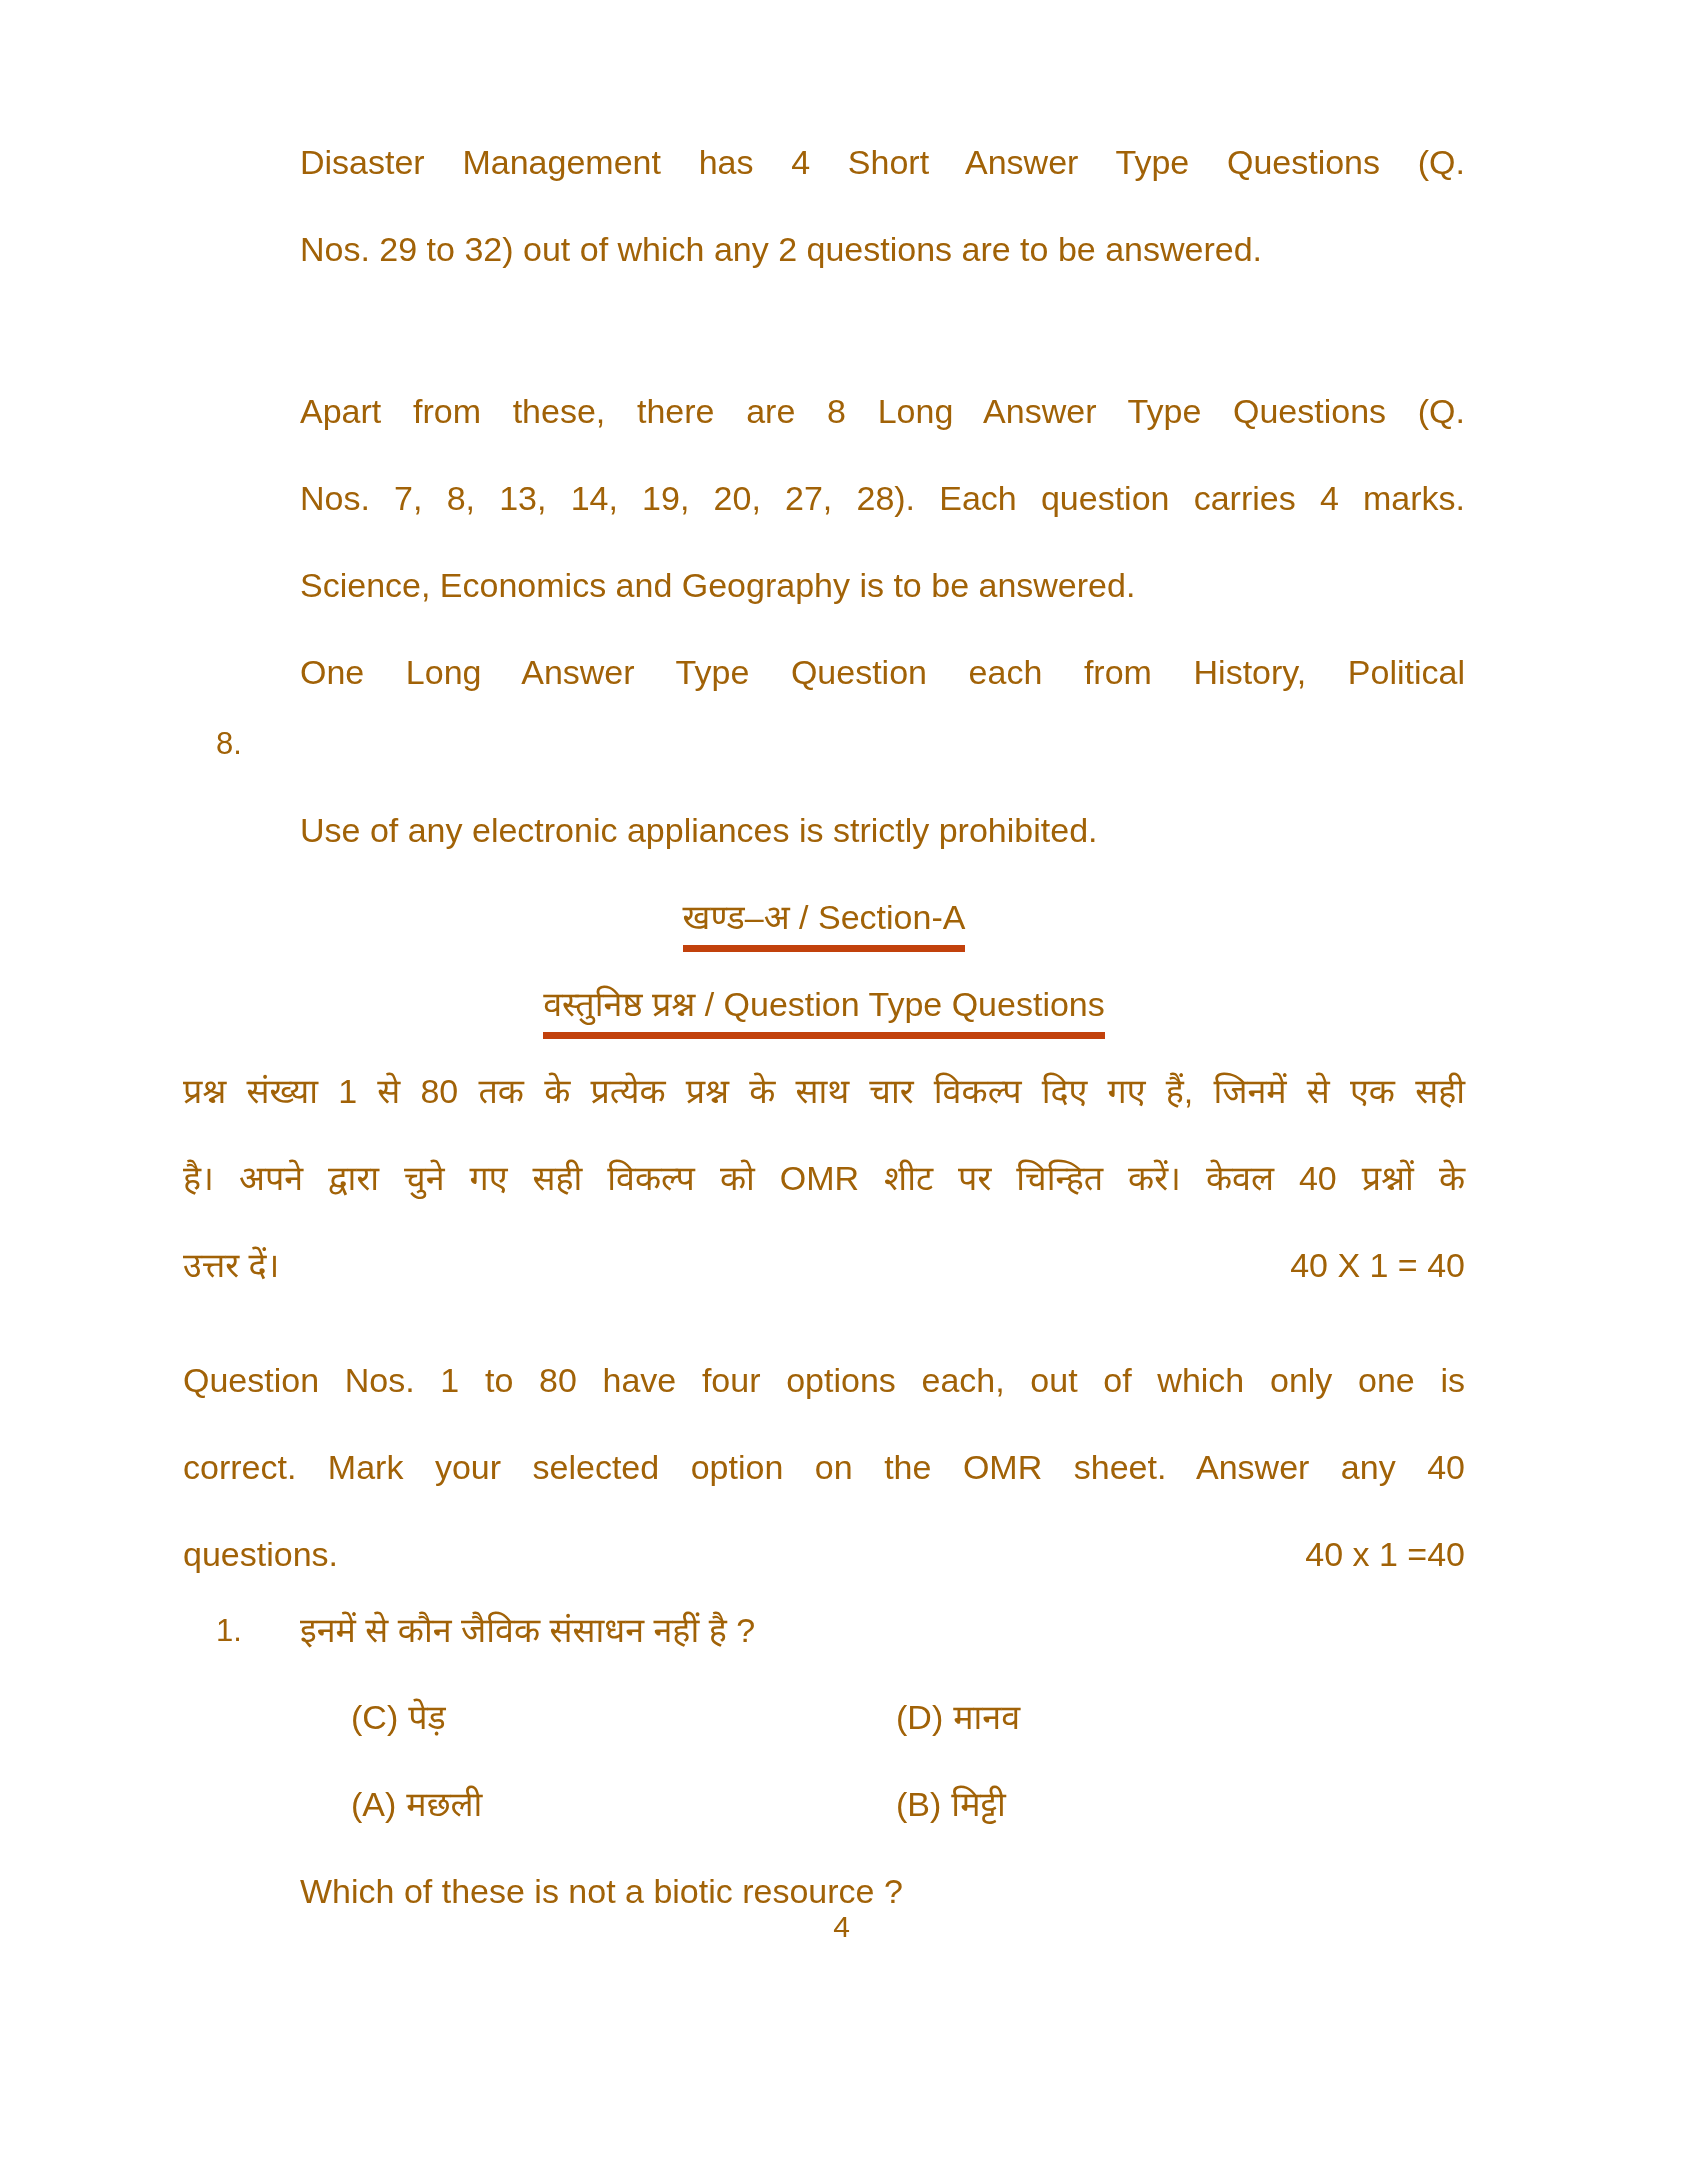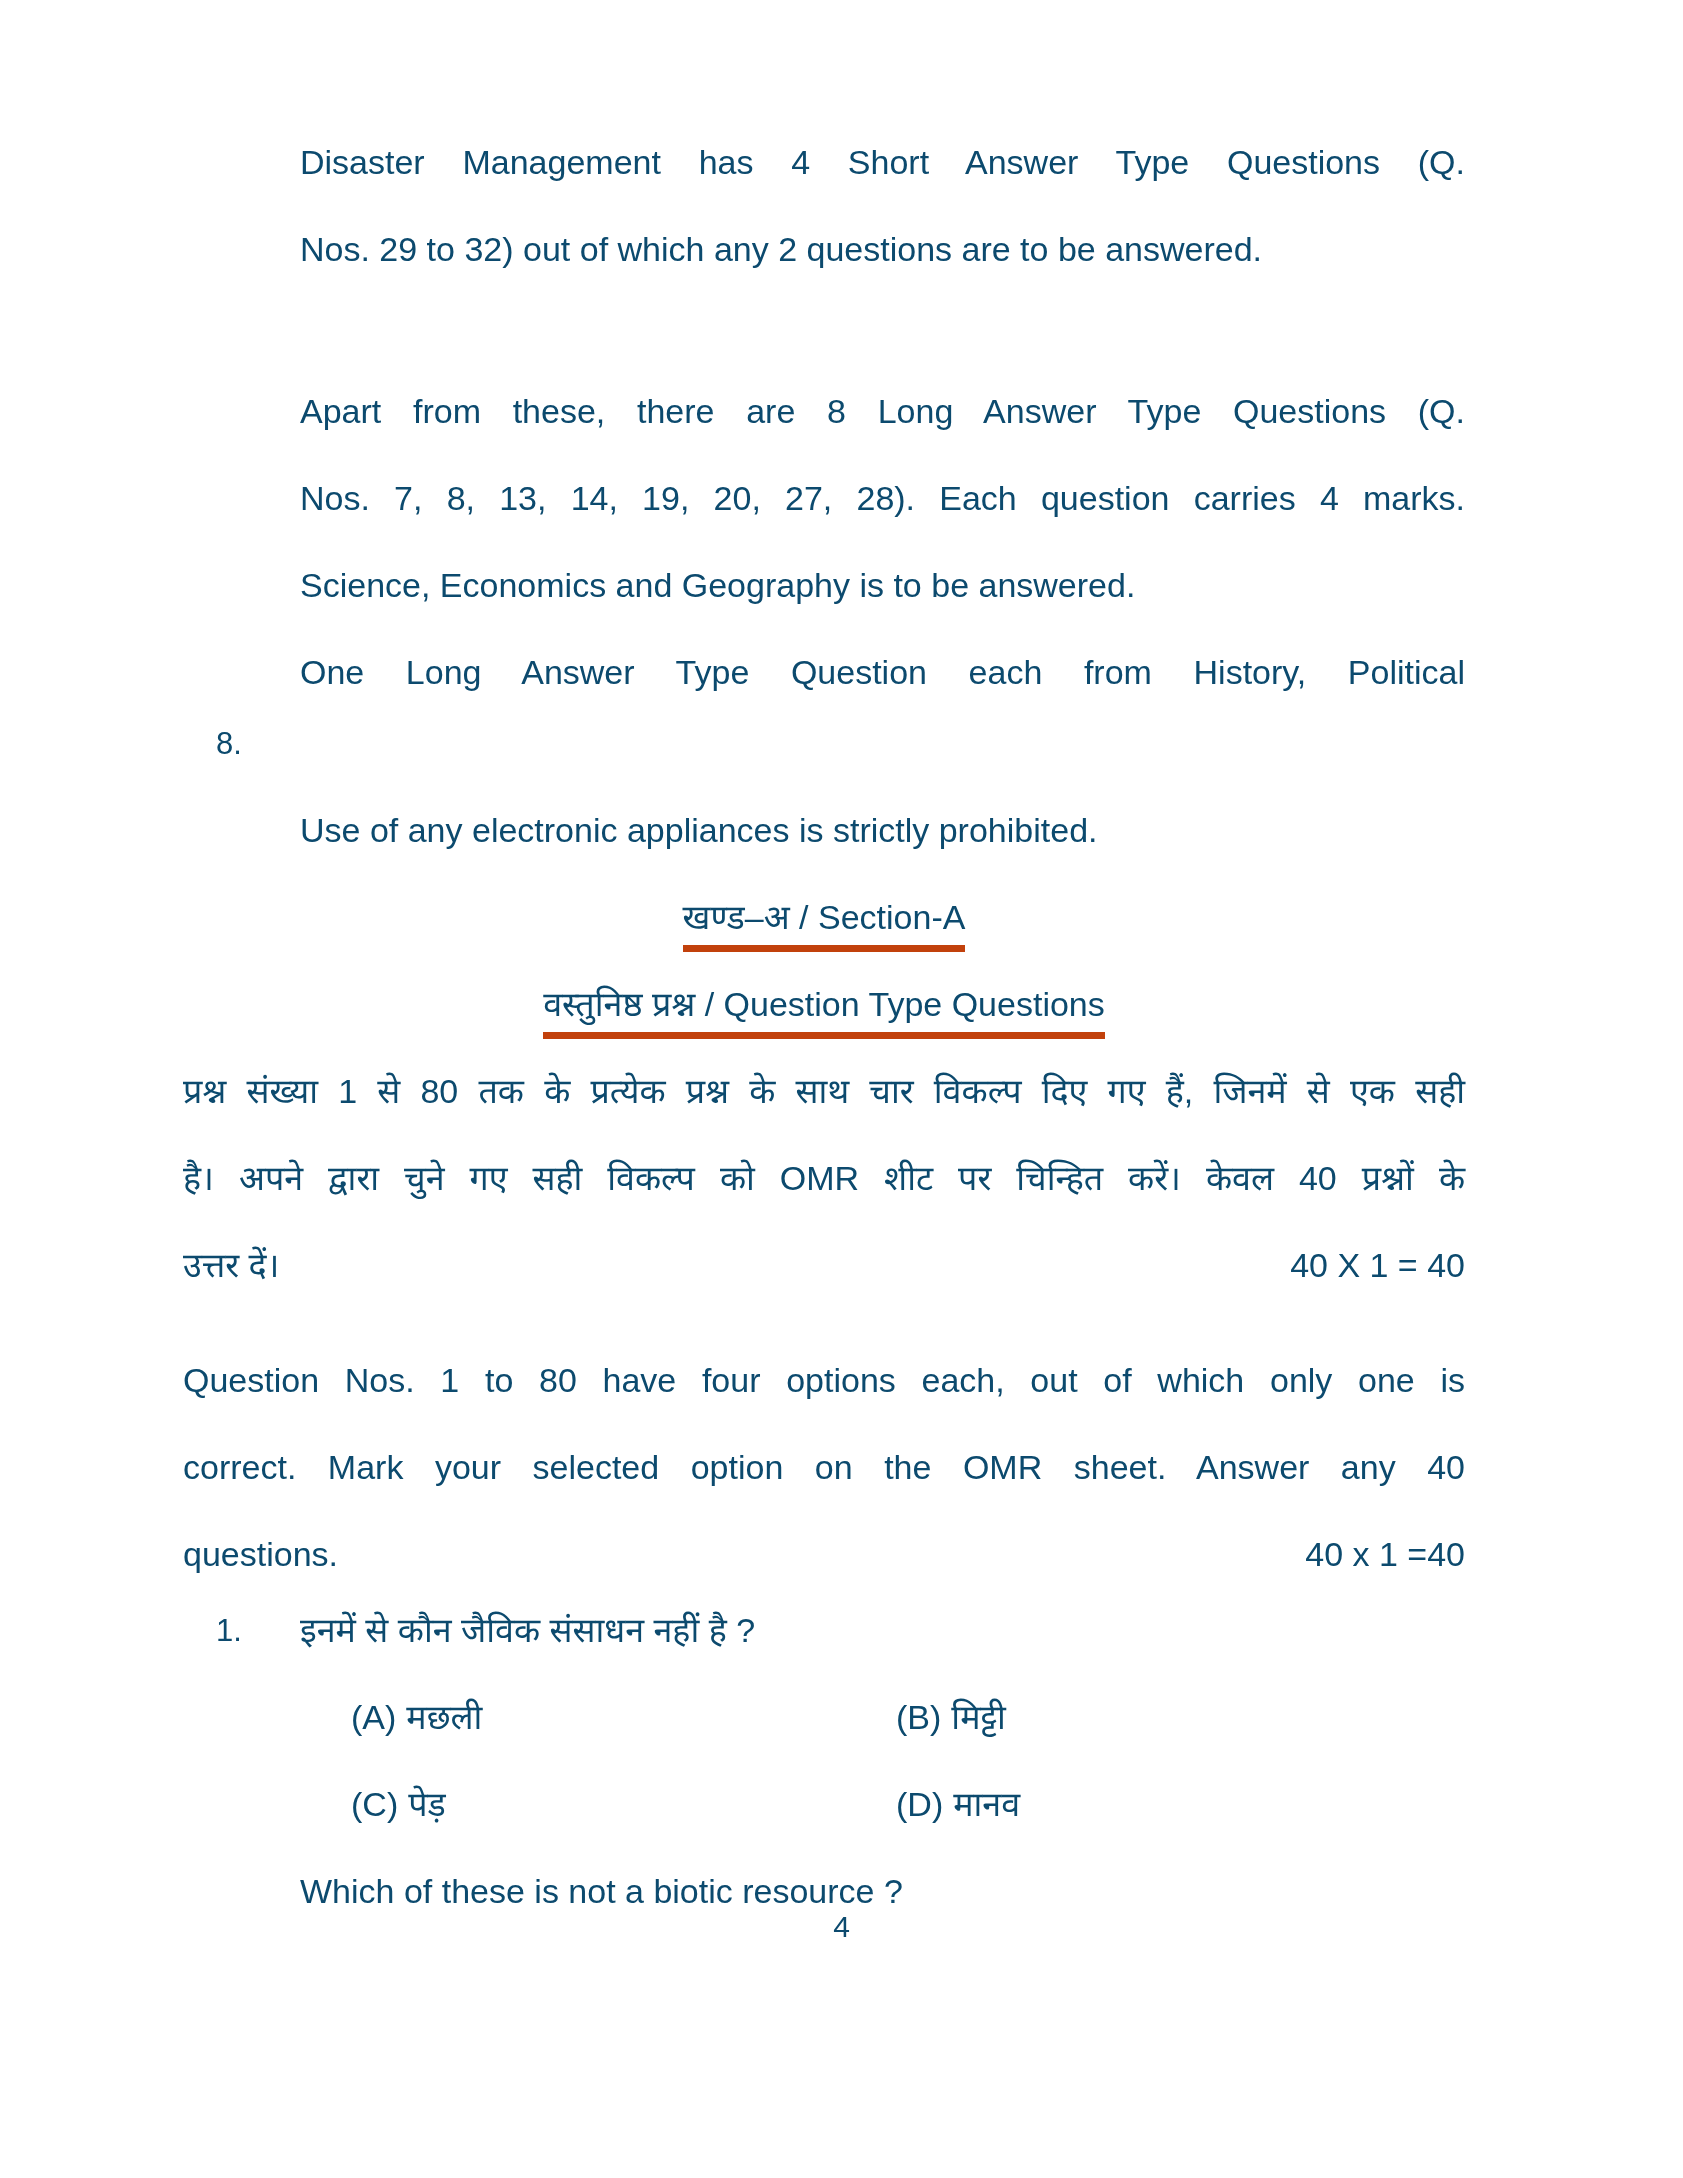--- a/index.html
+++ b/index.html
@@ -2,21 +2,21 @@
 <html><head>
 <meta charset="utf-8">
 <style>
   html,body{margin:0;padding:0;background:#e8e8e8;}
   .page{
     position:relative;
     width:1683px;height:2178px;
     background:#ffffff;
     margin:0 auto;
     font-family:"Liberation Sans", sans-serif;
-    color:#0c4a6e;
+    color:#a16207;
     box-sizing:border-box;
     padding-top:119px;
     overflow:hidden;
   }
   .line{
     height:87px;
     line-height:87px;
     font-size:34px;
   }
   .just{
@@ -109,32 +109,32 @@
   <div class="indent q1">
     <div class="line numline">
       <span class="num">1.</span>
       <span>इनमें से कौन जैविक संसाधन नहीं है ?</span>
     </div>
   </div>
 
   <div class="full">
     <div class="line optrow">
       <span class="opt1">
+        <span class="optlabel">(C)</span><span>पेड़</span>
+      </span>
+      <span>
+        <span class="optlabel">(D)</span><span>मानव</span>
+      </span>
+    </div>
+    <div class="line optrow">
+      <span class="opt1">
         <span class="optlabel">(A)</span><span>मछली</span>
       </span>
       <span>
         <span class="optlabel">(B)</span><span>मिट्टी</span>
-      </span>
-    </div>
-    <div class="line optrow">
-      <span class="opt1">
-        <span class="optlabel">(C)</span><span>पेड़</span>
-      </span>
-      <span>
-        <span class="optlabel">(D)</span><span>मानव</span>
       </span>
     </div>
   </div>
 
   <div class="indent">
     <div class="line">Which of these is not a biotic resource ?</div>
   </div>
 
 
   <div class="pagenum">4</div>

